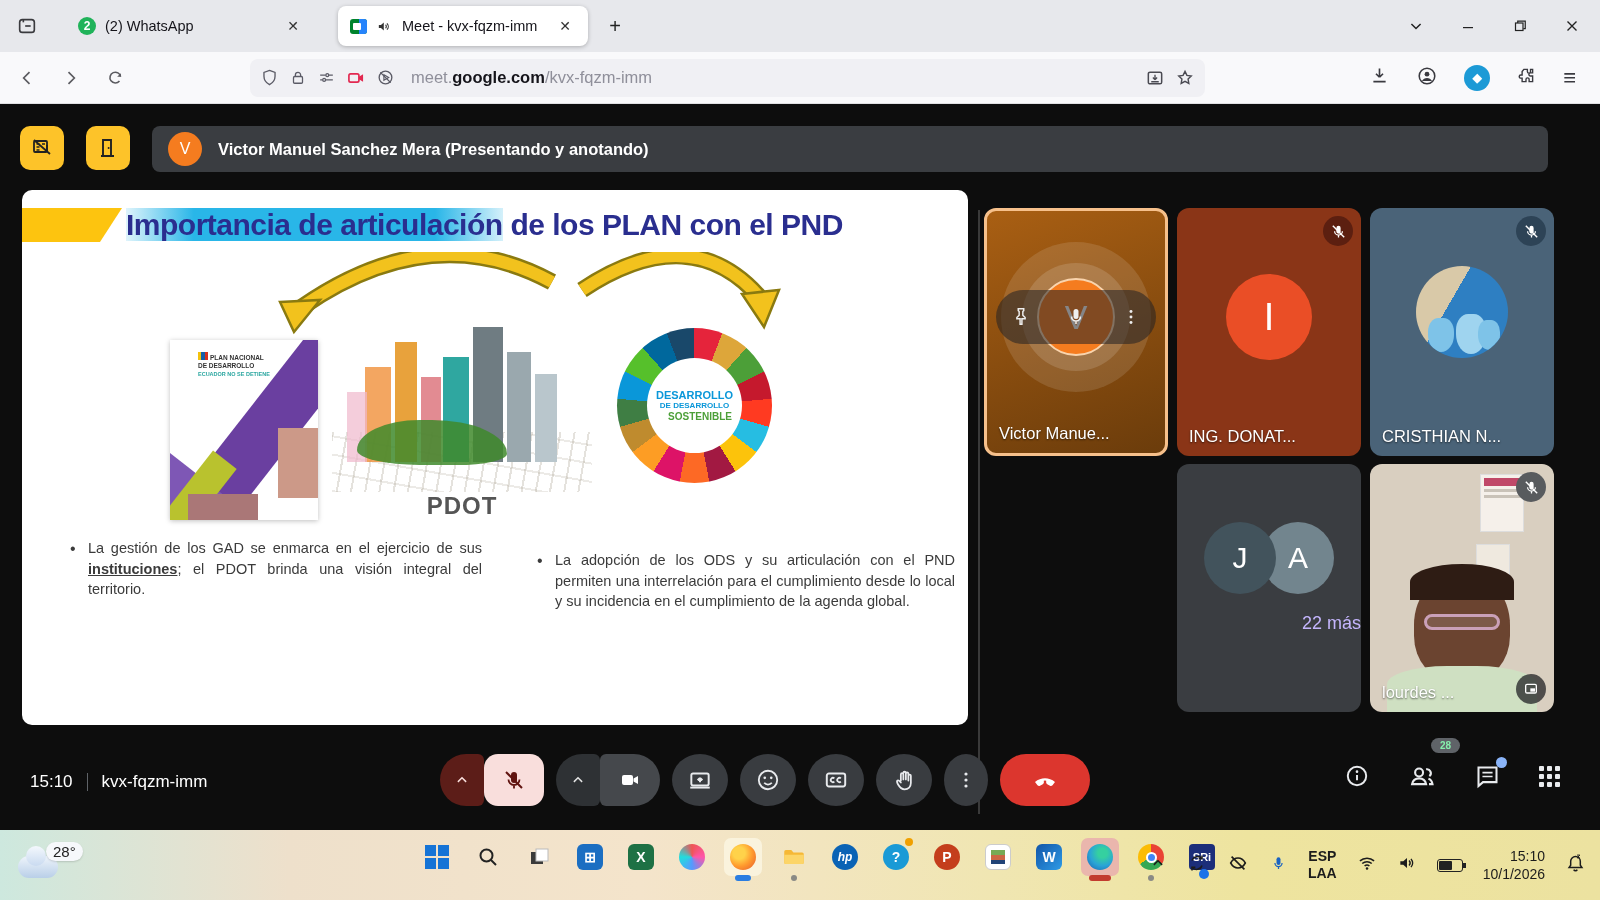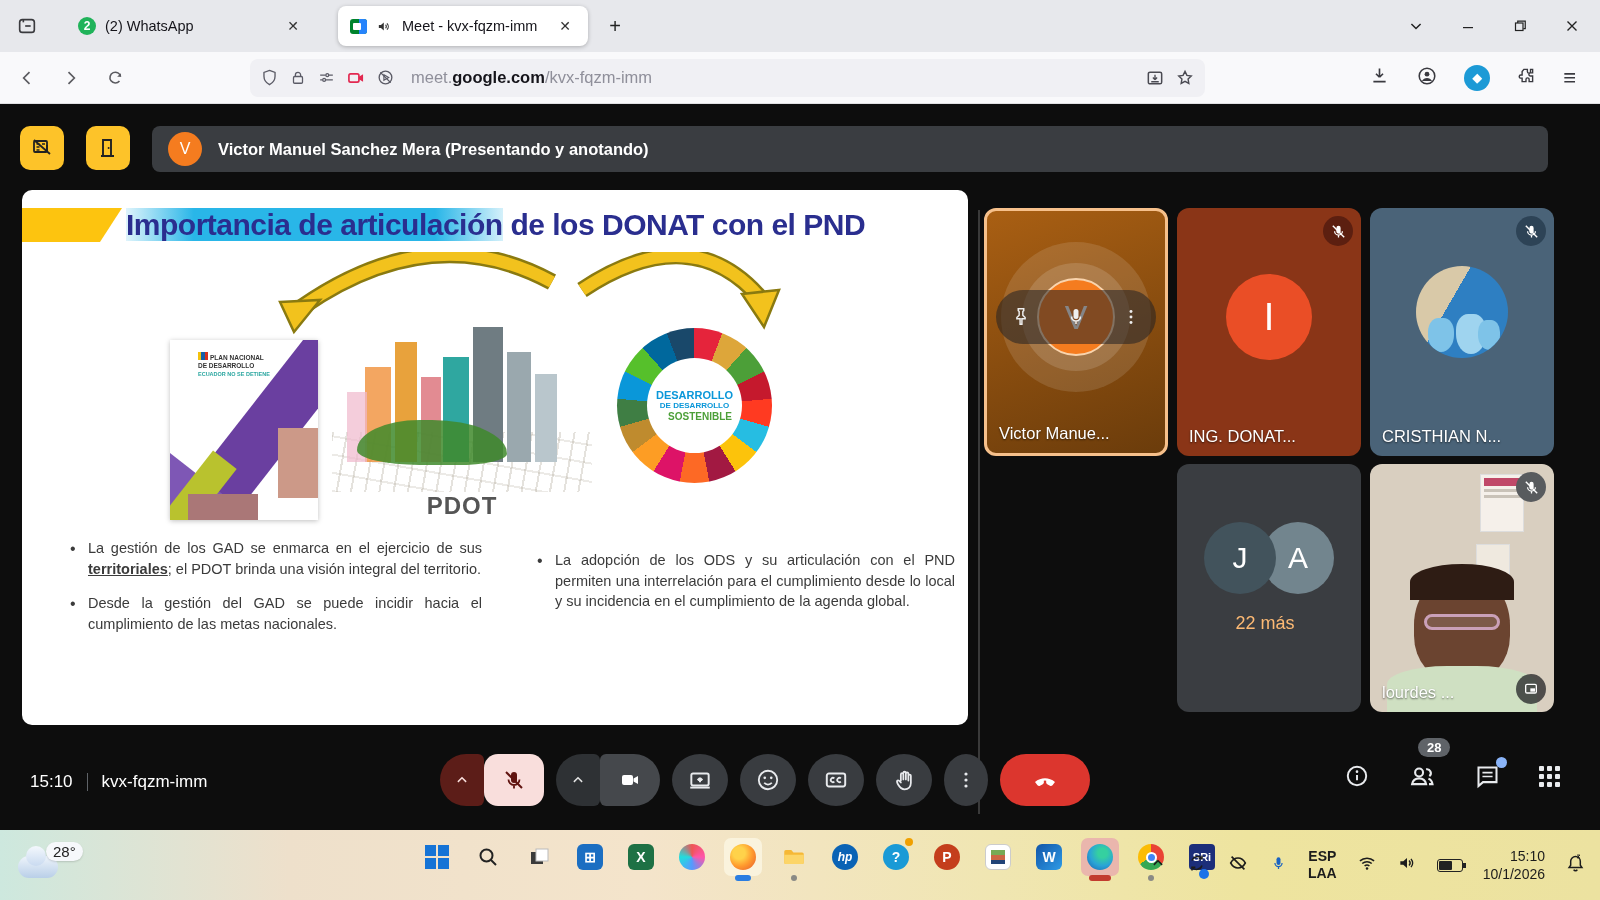--- a/index.html
+++ b/index.html
@@ -148,21 +148,21 @@
   .cbtn { width:60px; height:52px; border-radius:14px; display:flex; align-items:center; justify-content:center; }
   .cbtn.micoff-b { background:#f9dedc; color:#601410; }
   .cbtn.cam-b { background:#45484c; color:#fff; border-radius:6px 26px 26px 6px; }
   .rbtn { width:56px; height:52px; border-radius:50%; background:#393c40; color:#e8eaed;
     display:flex; align-items:center; justify-content:center; font-size:22px; }
   .rbtn.more { width:44px; }
   .endcall { width:90px; height:52px; border-radius:28px; background:#dc362e; color:#fff;
     display:flex; align-items:center; justify-content:center; }
   .cright { position:absolute; right:40px; top:40px; display:flex; align-items:center; gap:38px; color:#e8eaed; }
   .cright .ic { position:relative; display:flex; align-items:center; justify-content:center; }
-  .pbadge { position:absolute; top:-24px; left:10px; background:#5f6368; color:#ffffff; font-size:13px;
+  .pbadge { position:absolute; top:-24px; left:23px; background:#5f6368; color:#86efac; font-size:10px;
     padding:2px 9px; border-radius:11px; font-weight:bold; }
   .bluedot { position:absolute; top:-6px; right:-6px; width:11px; height:11px; border-radius:50%; background:#8ab4f8; }
   .gridic { display:grid; grid-template-columns:repeat(3,5px); grid-template-rows:repeat(3,5px); gap:3px; }
   .gridic span { background:#e8eaed; border-radius:1px; }
 
   
   .taskbar { position:absolute; left:0; top:830px; width:1600px; height:70px;
     background:linear-gradient(90deg,#cde8de 0%,#eee0cb 18%,#f4e4cb 40%,#f0e6b2 62%,#eee49f 78%,#ece2a0 100%); }
   .weather { position:absolute; left:18px; top:12px; display:flex; align-items:flex-start; }
   .wcloud { width:40px; height:22px; background:linear-gradient(180deg,#eef4fb,#b9cfe8); border-radius:12px;
@@ -481,21 +481,21 @@
           <use href="#g-door"></use>
         </svg>
       </div>
     <div class="banner">
       <span class="bav">V</span>
       <span class="btxt">Victor Manuel Sanchez Mera (Presentando y anotando)</span>
     </div>
 
     <div class="slide">
       <div class="slide-flag"></div>
-      <div class="slide-title"><span class="hl">Importancia de articulación</span><span> de los DONAT con el PND</span></div>
+      <div class="slide-title"><span class="hl">Importancia de articulación</span><span> de los PLAN con el PND</span></div>
 
       <svg class="arrows" width="560" height="90" viewBox="0 0 560 90">
         <path d="M 330 30 Q 210 -35 80 55" fill="none" stroke="#8a7a10" stroke-width="17"></path>
         <path d="M 330 30 Q 210 -35 80 55" fill="none" stroke="#f2c21d" stroke-width="12"></path>
         <polygon points="58,50 98,48 72,80" fill="#f2c21d" stroke="#8a7a10" stroke-width="2.5"></polygon>
         <path d="M 360 38 Q 470 -35 540 48" fill="none" stroke="#8a7a10" stroke-width="17"></path>
         <path d="M 360 38 Q 470 -35 540 48" fill="none" stroke="#f2c21d" stroke-width="12"></path>
         <polygon points="520,42 557,38 542,75" fill="#f2c21d" stroke="#8a7a10" stroke-width="2.5"></polygon>
       </svg>
 
@@ -528,22 +528,21 @@
 
       <div class="ods">
         <div class="ods-center">
           <span class="o1">DESARROLLO</span>
           <span class="o2">DE DESARROLLO</span>
           <span class="o3">SOSTENIBLE</span>
         </div>
       </div>
 
       <ul class="bullets bl">
-        <li><span>La gestión de los GAD se enmarca en el ejercicio de sus </span><span class="bold-u">territoriales</span><span>; el PDOT brinda una visión integral del territorio.</span></li>
-        <li>Desde la gestión del GAD se puede incidir hacia el cumplimiento de las metas nacionales.</li>
+        <li><span>La gestión de los GAD se enmarca en el ejercicio de sus </span><span class="bold-u">instituciones</span><span>; el PDOT brinda una visión integral del territorio.</span></li>
       </ul>
       <ul class="bullets br">
         <li>La adopción de los ODS y su articulación con el PND permiten una interrelación para el cumplimiento desde lo local y su incidencia en el cumplimiento de la agenda global.</li>
       </ul>
     </div>
 
     <div class="strip-line"></div>
 
     <div class="tile t-victor">
       <div class="halo1"></div>
@@ -586,21 +585,21 @@
       </div>
       <div class="nm">CRISTHIAN N...</div>
     </div>
 
 
     <div class="tile t-group">
       <div style="position:absolute; left:50%; top:38%; transform:translate(-50%,-50%); display:flex;">
         <div class="gcirc" style="background:#42535c; z-index:1;">J</div>
         <div class="gcirc" style="background:#72858e; margin-left:-14px;">A</div>
       </div>
-      <div style="position:absolute; left:0; right:8px; top:60%; text-align:center; color:#fdba74; font-size:18px;">22 más</div>
+      <div style="position:absolute; left:0; right:0; top:60%; text-align:right; color:#c4b5fd; font-size:18px;">22 más</div>
     </div>
 
     <div class="tile t-lourdes">
       <div style="position:absolute;right:30px;top:10px;width:44px;height:58px;background:#f5f0ea;border:1px solid #ddd;">
         <div style="margin:3px;height:8px;background:#c04868;"></div>
         <div style="margin:3px;height:3px;background:#c9c2b8;"></div>
         <div style="margin:3px;height:3px;background:#c9c2b8;"></div>
       </div>
       <div style="position:absolute;right:44px;top:80px;width:34px;height:46px;background:#efe9df;border:1px solid #ddd;"></div>
       <div style="position:absolute;left:50%;top:108px;transform:translateX(-50%);width:96px;height:110px;background:#6b4430;border-radius:48% 48% 42% 42%;">

